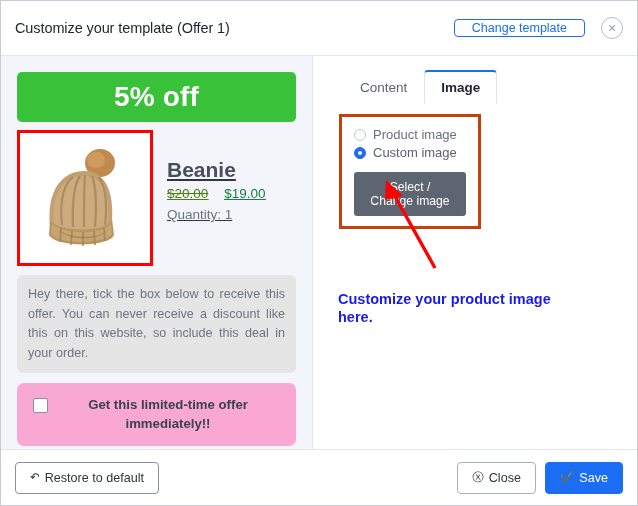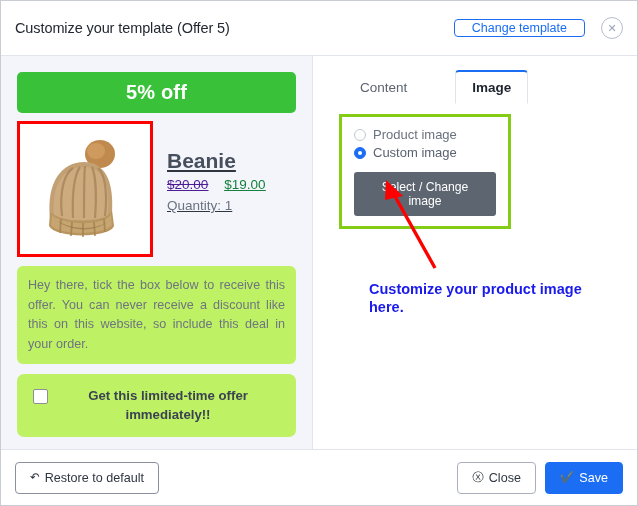--- a/index.html
+++ b/index.html
@@ -36,65 +36,65 @@
   .body{flex:1;display:flex;min-height:0;border-top:1px solid #e2e5ec;}
   .left-pane{
     width:312px;flex:0 0 312px;background:#f3f5fb;box-sizing:border-box;
     padding:16px;border-right:1px solid #e2e5ec;
   }
   .right-pane{flex:1;background:#ffffff;position:relative;box-sizing:border-box;padding:14px 16px;}
 
   
   .offer-banner{
     background:#3ac13a;color:#ffffff;border-radius:5px;text-align:center;
-    font-size:20px;font-weight:bold;padding:9px 0;letter-spacing:0.2px;
+    font-size:28px;font-weight:bold;padding:9px 0;letter-spacing:0.2px;
   }
   .product-row{display:flex;margin-top:8px;}
   .product-img-box{
     width:136px;height:136px;flex:0 0 136px;background:#fff;
     border:3px solid #ff0000;box-sizing:border-box;
     display:flex;align-items:center;justify-content:center;overflow:hidden;
   }
   .product-img-box svg{display:block;}
   .product-info{padding-left:14px;padding-top:28px;text-decoration:underline;}
   .product-name{font-size:21px;font-weight:bold;color:#464f5b;line-height:1.1;}
   .price-line{margin-top:5px;font-size:13.5px;color:#5a6472;white-space:nowrap;}
-  .price-old{text-decoration:line-through underline;color:#4c1d95;}
+  .price-old{text-decoration:line-through underline;color:#4d7c0f;}
   .price-new{text-decoration:underline;color:#15803d;margin-left:16px;}
   .qty{margin-top:6px;font-size:13.5px;color:#6b7280;}
 
   .offer-desc{
-    margin-top:9px;background:#bef264;border-radius:6px;padding:10px 11px;
+    margin-top:9px;background:#e5e5e5;border-radius:6px;padding:10px 11px;
     font-size:12.6px;line-height:1.55;color:#6e7480;text-align:justify;
   }
   .offer-accept{
-    margin-top:10px;background:#bef264;border-radius:7px;padding:13px 16px;
+    margin-top:10px;background:#f9a8d4;border-radius:7px;padding:13px 16px;
     text-align:center;color:#3b4252;font-weight:bold;font-size:13.2px;line-height:1.4;
     display:flex;align-items:flex-start;justify-content:center;gap:8px;
   }
   .accept-check{
     width:13px;height:13px;flex:0 0 13px;background:#fff;border:1px solid #8d8f95;
     border-radius:2px;margin-top:2px;
   }
 
   
   .tabs{display:flex;align-items:flex-end;gap:0;border-bottom:0;padding-left:14px;}
   .tab{
     font-size:13.5px;color:#5c6470;padding:8px 16px;cursor:pointer;background:transparent;
     border:1px solid transparent;border-radius:4px 4px 0 0;box-sizing:border-box;
   }
   .tab.active{
     color:#1d2430;font-weight:bold;background:#fff;
-    border:1px solid #dfe3ea;border-top:2px solid #1b6ef3;border-bottom-color:#fff;margin-left:31px;
+    border:1px solid #dfe3ea;border-top:2px solid #1b6ef3;border-bottom-color:#fff;
   }
 
   
   .image-options{
-    position:relative;margin-top:10px;margin-left:10px;width:172px;
-    border:3px solid #84cc16;box-sizing:border-box;padding:10px 12px;background:#fff;
+    position:relative;margin-top:10px;margin-left:10px;width:142px;
+    border:3px solid #c2410c;box-sizing:border-box;padding:10px 12px;background:#fff;
   }
   .radio-row{display:flex;align-items:center;gap:7px;margin-bottom:3px;cursor:pointer;}
   .radio{
     width:12px;height:12px;flex:0 0 12px;border-radius:50%;
     border:1.4px solid #c0c6d1;box-sizing:border-box;background:#fff;
   }
   .radio.checked{border:1.4px solid #1b6ef3;background:#1b6ef3;position:relative;}
   .radio.checked::after{
     content:"";position:absolute;left:50%;top:50%;width:4px;height:4px;
     background:#fff;border-radius:50%;transform:translate(-50%,-50%);
@@ -102,22 +102,22 @@
   .radio-label{font-size:13px;color:#6a727f;}
   .radio-row.selected .radio-label{color:#5a6270;}
   .btn-select-image{
     margin-top:9px;background:#5d6570;color:#fff;border:none;border-radius:3px;
     font-size:12.2px;padding:8px 13px;cursor:pointer;width:100%;
     font-family:"Liberation Sans", sans-serif;
   }
 
   
   .annotation{
-    position:absolute;left:25px;top:224px;color:#1a1aee;font-weight:bold;
-    font-size:14.5px;line-height:1.25;width:215px;margin-left:31px;
+    position:absolute;left:25px;top:234px;color:#1a1aee;font-weight:bold;
+    font-size:14.5px;line-height:1.25;width:215px;
   }
   .arrow-svg{position:absolute;left:0;top:0;pointer-events:none;}
 
   
   .footer{
     height:56px;flex:0 0 56px;display:flex;align-items:center;
     padding:0 14px;box-sizing:border-box;background:#fff;border-top:1px solid #e2e5ec;
   }
   .btn{
     font-family:"Liberation Sans", sans-serif;font-size:12.6px;border-radius:4px;
@@ -128,21 +128,21 @@
   .btn-save{border:1px solid #1b6ef3;background:#1b6ef3;color:#fff;}
   .footer-spacer{flex:1;}
   .ic{font-size:11.5px;line-height:1;}
 </style>
 </head>
 <body>
 
 <div class="modal">
 
   <div class="header">
-    <div class="header-title">Customize your template (Offer 5)</div>
+    <div class="header-title">Customize your template (Offer 1)</div>
     <div class="header-spacer"></div>
     <button class="btn-change-template">Change template</button>
     <div class="close-btn">✕</div>
   </div>
 
   <div class="body">
 
     <div class="left-pane">
 
       <div class="offer-banner">5% off</div>

